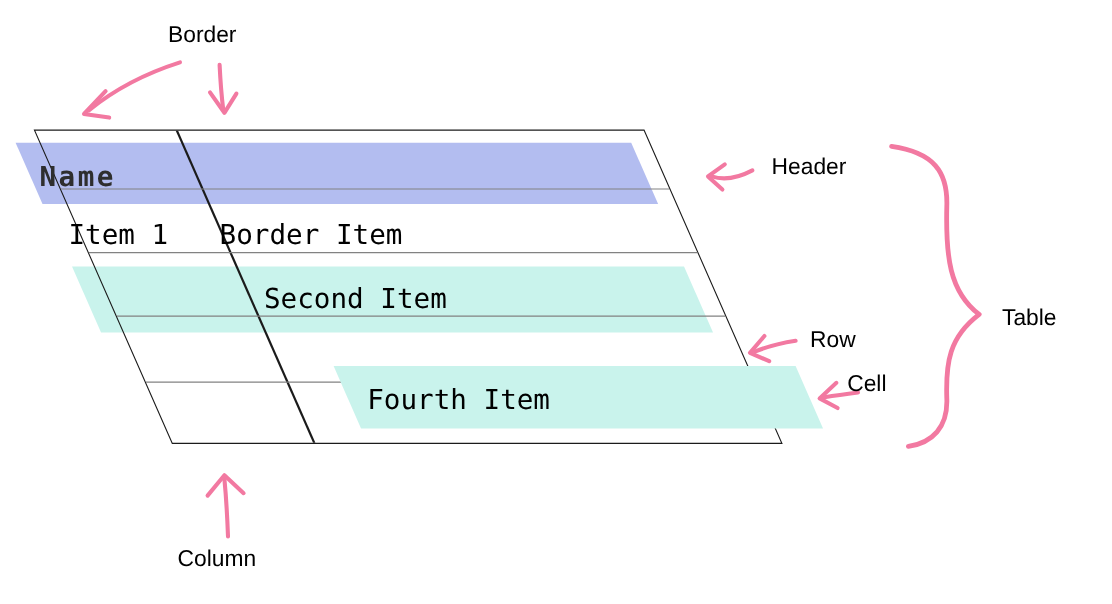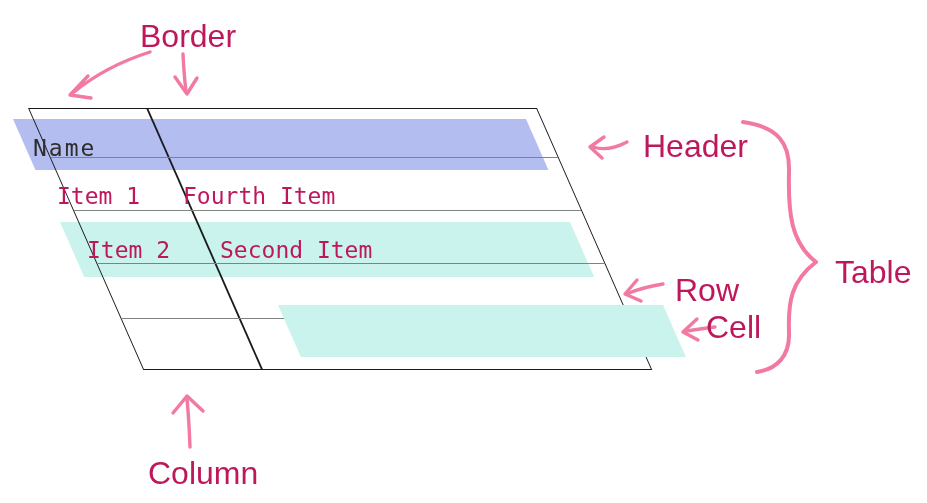--- a/index.html
+++ b/index.html
@@ -17,27 +17,27 @@
   .table-frame {
     position:absolute; left:28px; top:108px; width:509px; height:262px;
     border:1.7px solid #1B1B1B; box-sizing:border-box; background:transparent;
   }
   .col-divider { position:absolute; left:117px; top:0; bottom:0; width:1.7px; background:#1B1B1B; }
   .sep { position:absolute; left:0; right:0; height:1.5px; background:#828282; }
   .sep1 { top:47.5px; } .sep2 { top:100.5px; } .sep3 { top:153.5px; } .sep4 { top:208.5px; }
   
   .mono {
     position:absolute; font-family:"DejaVu Sans Mono", monospace;
-    font-size:23px; line-height:1; color:#be185d; white-space:pre;
+    font-size:23px; line-height:1; color:#000000; white-space:pre;
   }
-  .mono.hdr { font-weight:normal; color:#2E2E2E; letter-spacing:2px; }
+  .mono.hdr { font-weight:bold; color:#2E2E2E; letter-spacing:2px; }
   
   .label {
     position:absolute; font-family:"Liberation Sans", sans-serif;
-    font-size:32px; line-height:1; color:#be185d; white-space:pre;
+    font-size:19px; line-height:1; color:#000000; white-space:pre;
   }
   .arrows { position:absolute; left:0; top:0; width:927px; height:503px; pointer-events:none; }
 </style>
 </head>
 <body>
 
 <div class="stage">
 
   <div class="band band-header skew"></div>
   <div class="band band-row2 skew"></div>
@@ -45,25 +45,25 @@
   <div class="table-frame skew">
     <div class="col-divider"></div>
     <div class="sep sep1"></div>
     <div class="sep sep2"></div>
     <div class="sep sep3"></div>
     <div class="sep sep4"></div>
   </div>
 
   <span class="mono hdr" style="left:33px;top:137px">Name</span>
   <span class="mono" style="left:57px;top:185px">Item 1</span>
-  <span class="mono" style="left:183px;top:185px">Fourth Item</span>
-  <span class="mono" style="left:87px;top:239px">Item 2</span>
+  <span class="mono" style="left:183px;top:185px">Border Item</span>
   <span class="mono" style="left:220px;top:239px">Second Item</span>
 
   <div class="band band-cell4 skew"></div>
+  <span class="mono" style="left:306px;top:323px">Fourth Item</span>
 
   <svg class="arrows" viewBox="0 0 927 503">
     <g fill="none" stroke="#F279A1" stroke-width="3.4" stroke-linecap="round" stroke-linejoin="round">
 
       <path d="M 150 52 Q 106 66 74 92"></path>
       <path d="M 88 76 L 70 95 L 91 98"></path>
 
       <path d="M 183 54 Q 184 75 186 91"></path>
       <path d="M 175 77 L 187 94 L 197 78"></path>
 

